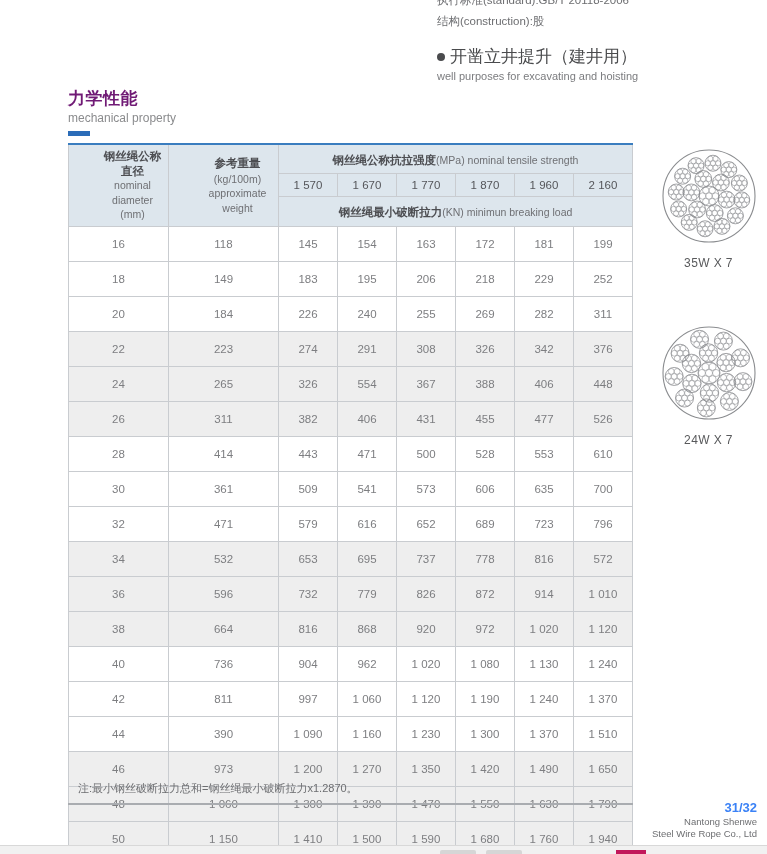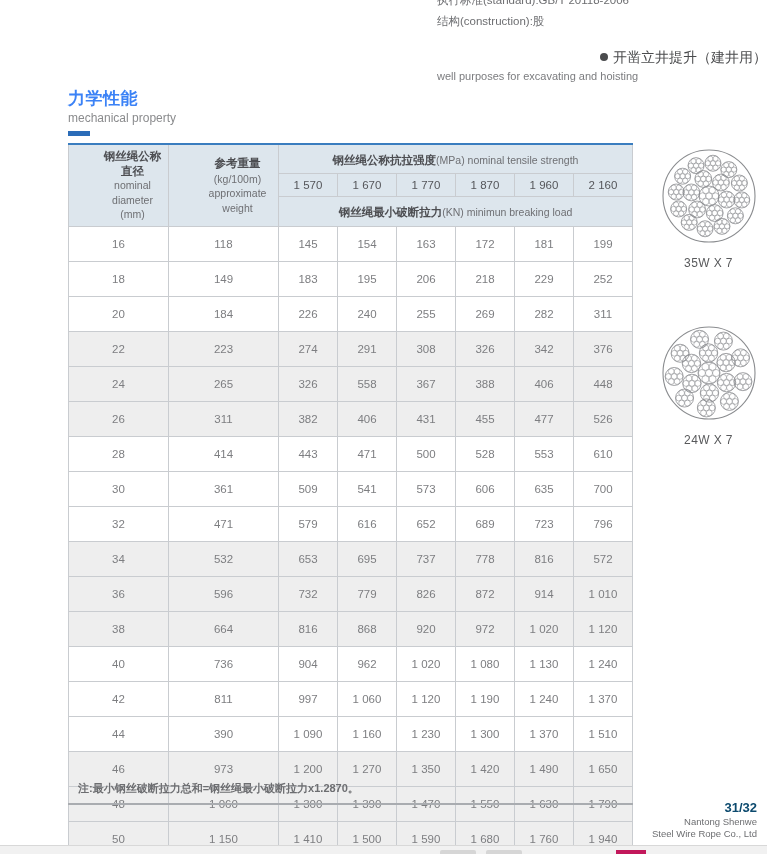--- a/index.html
+++ b/index.html
@@ -23,25 +23,24 @@
   }
   .spec-line {
     font-size: 11.5px;
     color: #7b7c7f;
     line-height: 21px;
     white-space: nowrap;
   }
   .spec-line.cn { color: #6d6e71; }
   #bullet-head {
     margin-top: 16px;
-    font-size: 14px;
+    font-size: 17px;
     color: #4a4b4d;
     line-height: 18px;
     white-space: nowrap;
-    text-align: right;
   }
   #bullet-head .dot {
     display: inline-block;
     width: 8px; height: 8px;
     border-radius: 50%;
     background: #4a4b4d;
     margin-right: 5px;
     vertical-align: 1px;
   }
   #bullet-sub {
@@ -53,21 +52,21 @@
   }
 
   
   #section-title-wrap {
     position: absolute;
     left: 68px; top: 88px;
   }
   #section-title-cn {
     font-size: 17px;
     font-weight: bold;
-    color: #3b82f6;
+    color: #701a75;
     line-height: 21px;
     letter-spacing: 0.5px;
   }
   #section-title-en {
     font-size: 12px;
     color: #8a8b8d;
     line-height: 16px;
     margin-top: 1px;
   }
   #title-accent {
@@ -132,21 +131,20 @@
   .col-str  { width: 59px; }
 
   #table-note {
     position: absolute;
     left: 68px; top: 778px;
     width: 565px;
     border-bottom: 2px solid #a9acb0;
     padding: 3px 0 7px 10px;
     font-size: 11px;
     color: #6d6e71;
-    font-weight: bold;
   }
 
   
   .rope-fig { position: absolute; text-align: center; }
   #rope-fig-1 { left: 656px; top: 146px; width: 105px; }
   #rope-fig-2 { left: 656px; top: 323px; width: 105px; }
   .rope-label {
     font-size: 12px;
     color: #58595b;
     margin-top: 6px;
@@ -156,21 +154,21 @@
   
   #page-footer {
     position: absolute;
     right: 10px; top: 800px;
     text-align: right;
     line-height: 12px;
   }
   #page-number {
     font-size: 13px;
     font-weight: bold;
-    color: #0c4a6e;
+    color: #3b82f6;
     line-height: 16px;
   }
   .footer-line {
     font-size: 9.5px;
     color: #6d6e71;
     line-height: 12px;
   }
 
   
   #viewer-strip {
@@ -287,21 +285,21 @@
         <td>291</td>
         <td>308</td>
         <td>326</td>
         <td>342</td>
         <td>376</td>
       </tr>
       <tr class="shaded">
         <td>24</td>
         <td>265</td>
         <td>326</td>
-        <td>558</td>
+        <td>554</td>
         <td>367</td>
         <td>388</td>
         <td>406</td>
         <td>448</td>
       </tr>
       <tr class="shaded">
         <td>26</td>
         <td>311</td>
         <td>382</td>
         <td>406</td>

